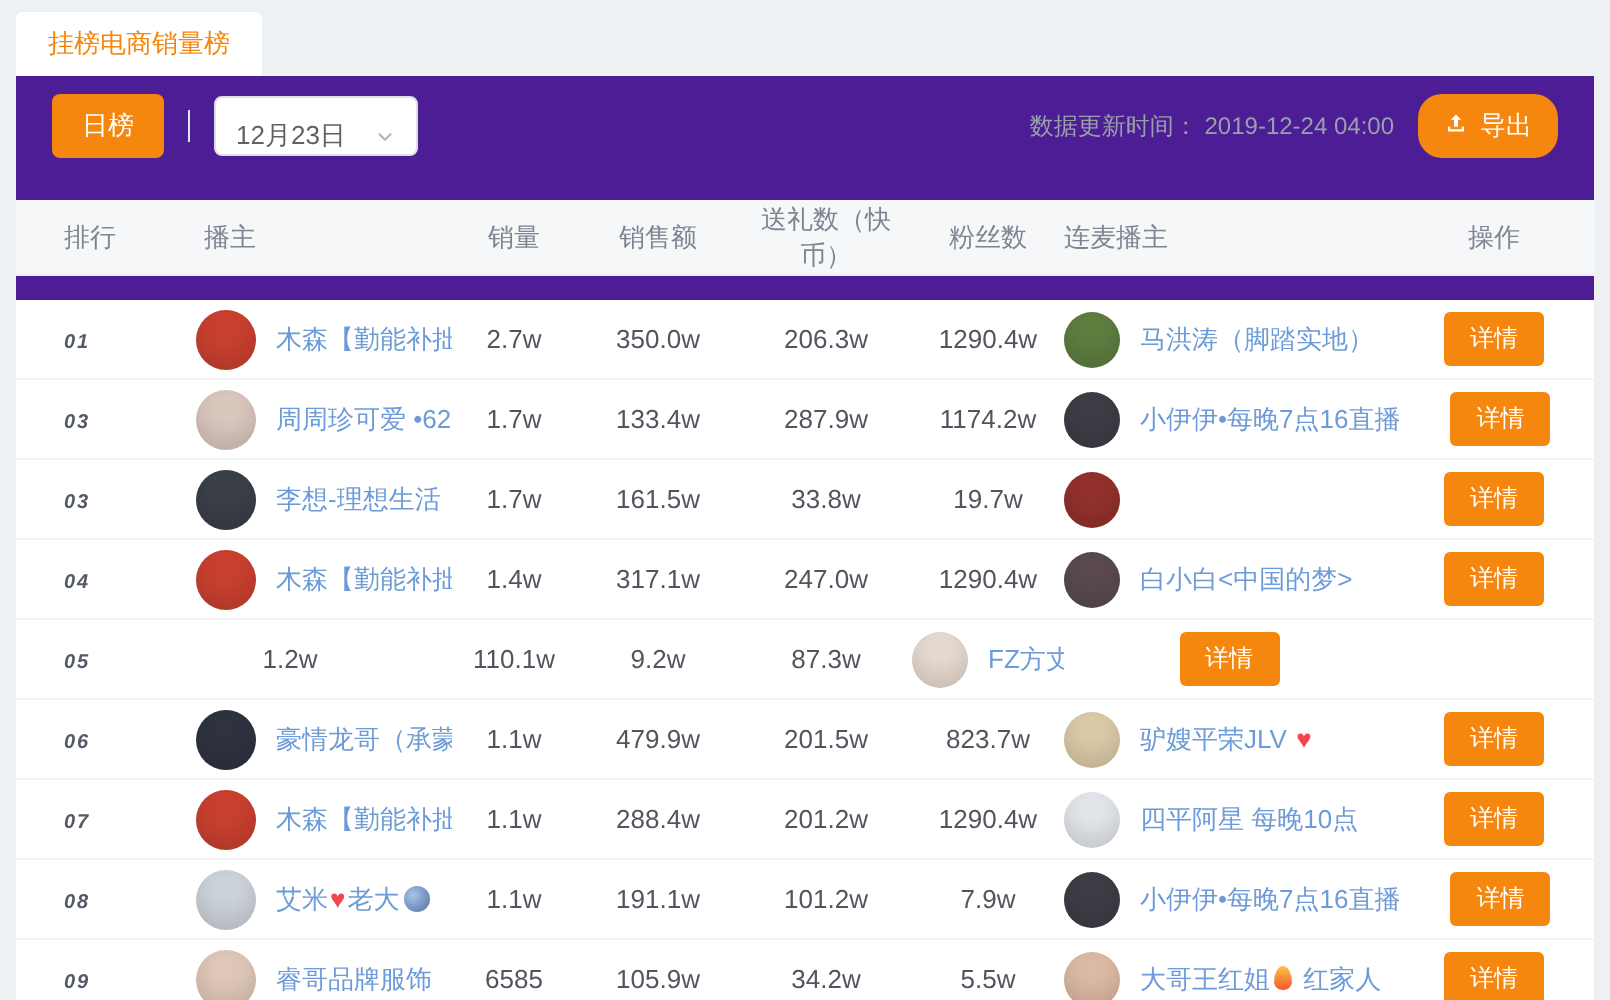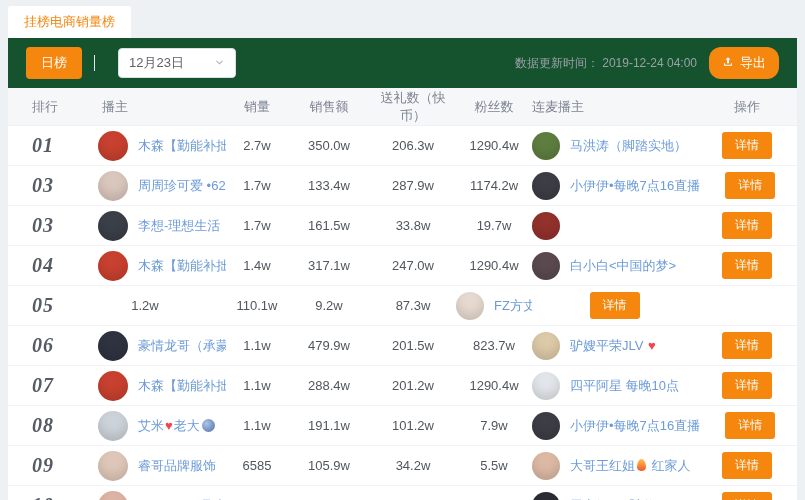--- a/index.html
+++ b/index.html
@@ -14,33 +14,33 @@
 
   
   .tabbar { padding:6px 8px 0 8px; height:38px; flex:none; }
   .tab {
     display:inline-flex; align-items:center; height:32px; padding:4px 16px;
     background:#fff; color:var(--accent); border-radius:3px 3px 0 0;
     font-size:13px; cursor:pointer;
   }
 
   
-  .card { background:#14532d; margin:0 8px; flex:1; overflow:hidden; display:flex; flex-direction:column; }
+  .card { background:#4c1d95; margin:0 8px; flex:1; overflow:hidden; display:flex; flex-direction:column;gap:12px; }
 
   
   .toolbar { display:flex; align-items:center; padding:9px 18px; gap:12px; flex:none; }
   .rank-btn {
     background:var(--accent); color:#fff; border:none; border-radius:4px;
     padding:7px 15px; font-size:13px; cursor:pointer;
   }
   .vdivider { width:1px; height:16px; background:#e2e5e9; }
   .date-select {
-    width:118px; height:30px; border:1px solid #dcdfe6; border-radius:4px;
-    display:flex; align-items:center; justify-content:space-between;
-    padding:0 10px; color:#606266; cursor:pointer; background:#fff;margin-left:11px;
+    width:102px; height:30px; border:1px solid #dcdfe6; border-radius:4px;
+    display:flex; align-items:flex-end; justify-content:space-between;
+    padding:0 10px; color:#606266; cursor:pointer; background:#fff;
   }
   .spacer { flex:1; }
   .update-text { font-size:12px; color:#9aa0a8; }
   .export-btn {
     background:var(--accent); color:#fff; border:none; border-radius:12px;
     padding:7px 13px; font-size:13px; cursor:pointer;
     display:inline-flex; align-items:center; gap:6px;
   }
 
   
@@ -49,21 +49,21 @@
     grid-template-columns:56px 162px 62px 82px 86px 76px 1fr 100px;
     align-items:center;
   }
   .thead { background:#f6f7f9; height:38px; color:#7d8492; flex:none; border-bottom:1px solid #eef0f3; }
   .tbody { flex:1; overflow:hidden; }
   .trow { height:40px; border-bottom:1px solid #f1f3f6; background:#fff; }
   .h-rank, .cell-rank { padding-left:24px; }
   .h-bcast { padding-left:38px; }
   .h-num, .cell-num { text-align:center; }
   .h-act, .cell-act { text-align:center; }
-  .rank-num { font-style:italic; font-weight:bold; color:#555b64; font-size:20px; letter-spacing:1px;font-family:Liberation Serif, serif; }
+  .rank-num { font-style:italic; font-weight:bold; color:#555b64; font-size:10px; letter-spacing:1px; }
   .cell-bcast { display:flex; align-items:center; gap:10px; padding-left:34px; }
   .cell-co { display:flex; align-items:center; gap:10px; }
   .avatar { width:30px; height:30px; border-radius:50%; flex:none; box-shadow:inset 0 -6px 10px rgba(0,0,0,.12); }
   .avatar.sm { width:28px; height:28px; }
   .bname { color:var(--link); cursor:pointer; white-space:nowrap; overflow:hidden; }
   .detail-btn {
     background:var(--accent); color:#fff; border:none; border-radius:3px;
     padding:5px 13px; font-size:12px; cursor:pointer;
   }
   

